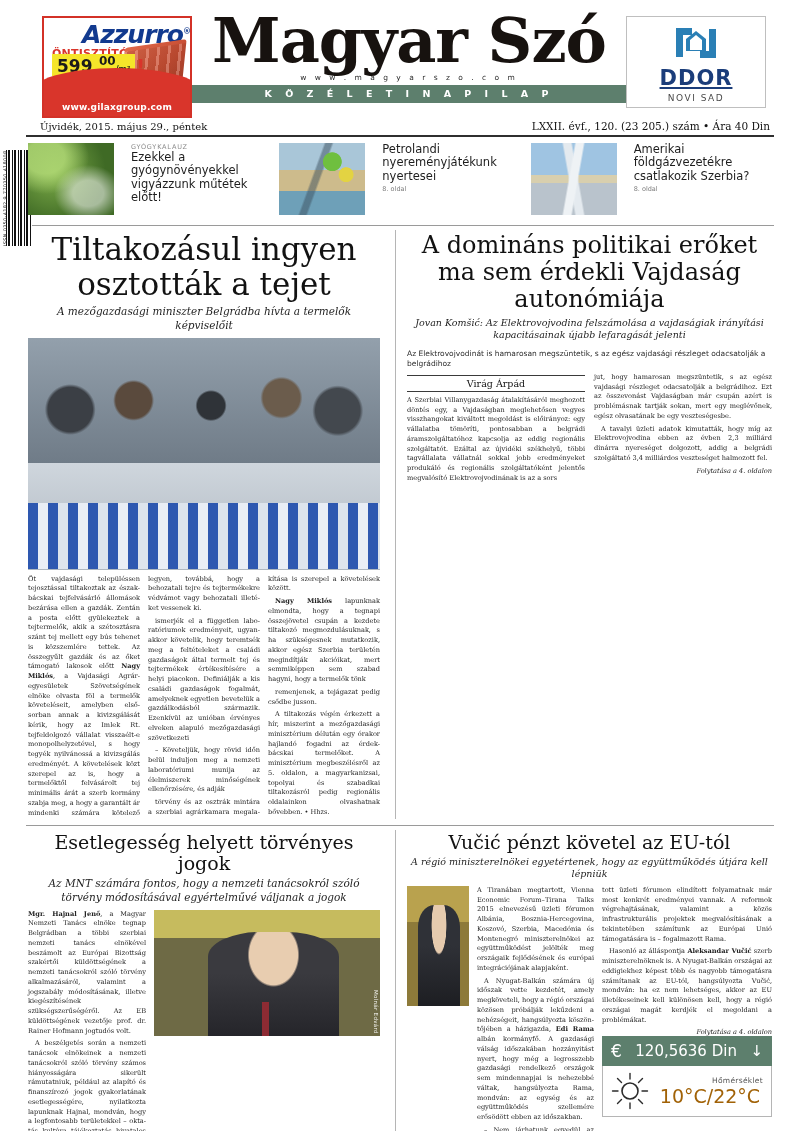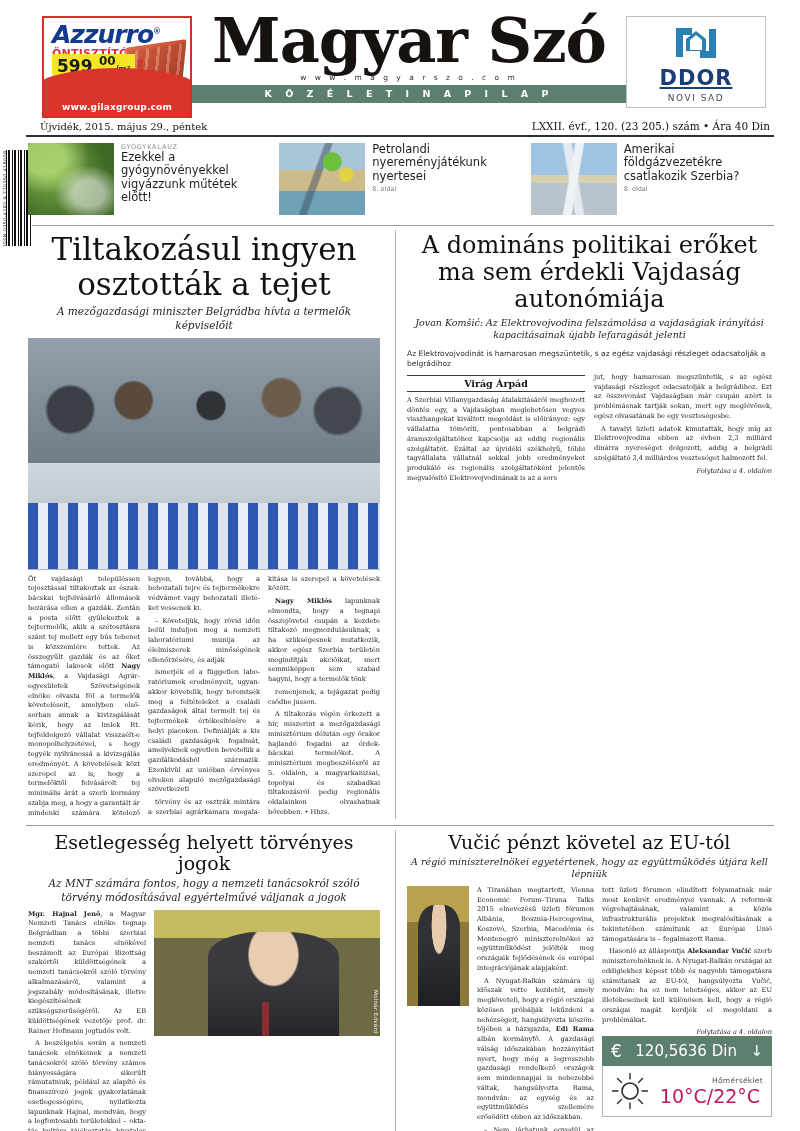--- a/index.html
+++ b/index.html
@@ -21,21 +21,21 @@
     width: 150px; height: 102px; border: 2px solid #d33127; background: #fff;
     position: relative; overflow: hidden; flex: 0 0 auto; margin-left: 30px;
   }
   .az-red-wave { position: absolute; left: 0; right: 0; bottom: 0; height: 34px; background: #d9352b; }
   .az-red-wave:before {
     content: ""; position: absolute; left: -10%; top: -14px; width: 120%; height: 26px;
     background: #d9352b; border-radius: 50% 50% 0 0 / 100% 100% 0 0;
   }
   .az-name {
     font-family: "DejaVu Sans", sans-serif; font-weight: bold; font-style: italic;
-    font-size: 25px; color: #123a8f; letter-spacing: -1px; text-align: left;
+    font-size: 25px; color: #123a8f; letter-spacing: -1px; text-align: right;
     padding: 4px 0 0 8px; line-height: 1;
   }
   .az-name sup { font-size: 8px; vertical-align: super; }
   .az-sub1 {
     font-family: "DejaVu Sans", sans-serif; font-weight: bold; font-size: 11px;
     color: #d9352b; padding-left: 8px; letter-spacing: .2px; line-height: 1.25;
   }
   .az-sub2 {
     font-family: "DejaVu Sans", sans-serif; font-weight: bold; font-size: 10.5px;
     color: #d9352b; padding-left: 8px; letter-spacing: .2px; line-height: 1.25;
@@ -84,21 +84,21 @@
 
   
   .datestrip { display: flex; align-items: flex-end; justify-content: space-between;
     font-family: "DejaVu Serif", serif; font-size: 10px; padding: 0 18px 3px 28px; }
   .datestrip .issue { font-size: 10.5px; }
   .rule-dark { border-top: 2px solid #2f2f2f; margin: 0 14px; }
   .rule-thin { border-top: 1px solid #9a9a9a; margin: 0 14px; }
 
   
   .teasers { display: flex; gap: 10px; padding: 6px 16px 6px 16px; height: 88px; }
-  .teaser { display: flex; gap: 7px; flex: 1 1 0; }
+  .teaser { display: flex; gap: 17px; flex: 1 1 0; }
   .teaser .thumb { width: 86px; height: 72px; flex: 0 0 auto; border: 0; overflow: hidden; position: relative; }
   .teaser .tx { flex: 1 1 auto; min-width: 0; }
   .kicker { font-family: "DejaVu Sans", sans-serif; font-size: 6.5px; letter-spacing: .8px;
     color: #8c8c8c; text-transform: uppercase; }
   .teaser-title { font-family: "DejaVu Sans", sans-serif; font-size: 11.5px; line-height: 1.16;
     color: #1d1d1d; font-weight: 400; }
   .page-ref { font-family: "DejaVu Sans", sans-serif; font-size: 6.5px; color: #7e7e7e; margin-top: 2px; }
 
   
   .th-herbs { background: radial-gradient(circle at 30% 40%, #7fae4a, #3f6a25 70%), #456f28; }
@@ -164,21 +164,21 @@
     opacity:.95;
   }
   .elektro-sign {
     position: absolute; left: 50%; top: 36%; transform: translateX(-50%);
     font-family: "DejaVu Sans", sans-serif; font-weight: bold; font-style: italic;
     font-size: 17px; color: #2f5fa8; z-index: 3; letter-spacing: .5px;
   }
   .caption { font-family: "DejaVu Sans", sans-serif; font-size: 7.5px; line-height: 1.3;
     color: #2c2c2c; padding: 3px 0 4px; }
   .byline { font-family: "DejaVu Serif", serif; font-size: 9.5px; text-align: center;
-    border-top: 1px solid #3a3a3a; border-bottom: 1px solid #3a3a3a; padding: 2px 0; margin: 2px 0 4px; font-weight: bold; }
+    border-top: 1px solid #3a3a3a; border-bottom: 1px solid #3a3a3a; padding: 2px 0; margin: 2px 0 4px; }
   .cols3 { column-count: 3; column-gap: 8px; }
   .body { font-family: "DejaVu Serif", serif; font-size: 6.6px; line-height: 1.48;
     text-align: justify; color: #232323; hyphens: auto; }
   .body p { margin: 0 0 3px; text-indent: 7px; }
   .body p.first { text-indent: 0; }
   .body b { font-weight: bold; }
   .cont { font-family: "DejaVu Serif", serif; font-style: italic; font-size: 6.6px;
     text-align: right; color: #1c1c1c; margin-top: 2px; }
 
   
@@ -207,21 +207,21 @@
   .currency { background: #5d7f6d; color: #fff; display: flex; align-items: center;
     justify-content: space-between; padding: 5px 9px; font-family: "DejaVu Sans", sans-serif;
     font-size: 15px; }
   .currency .euro { font-size: 17px; }
   .currency .arrow { font-size: 15px; }
   .weather { border: 1px solid #b5b5b5; border-top: 0; display: flex; align-items: center;
     padding: 6px 8px; gap: 8px; }
   .sun { width: 38px; height: 38px; flex: 0 0 auto; position: relative; }
   .wlabel { font-family: "DejaVu Sans", sans-serif; font-size: 7.5px; color: #555;
     text-align: right; letter-spacing: .3px; }
-  .wtemp { font-family: "DejaVu Sans", sans-serif; font-size: 19px; color: #be185d; text-align: center; }
+  .wtemp { font-family: "DejaVu Sans", sans-serif; font-size: 19px; color: #a16207; text-align: center; }
 
   
   .barcode { position: absolute; left: 6px; top: 150px; width: 26px; height: 96px;
     background: repeating-linear-gradient(90deg,#111 0 1px,#fff 1px 2px,#111 2px 4px,#fff 4px 6px);
   }
   .barcode-txt { position: absolute; left: 2px; top: 150px; height: 96px; width: 10px;
     writing-mode: vertical-rl; transform: rotate(180deg);
     font-family: "DejaVu Sans", sans-serif; font-size: 5px; color: #222; letter-spacing: .3px; }
 </style>
 </head>
@@ -312,22 +312,22 @@
       <div class="head1">Tiltakozásul ingyen osztották a tejet</div>
       <div class="deck">A mezőgazdasági miniszter Belgrádba hívta a termelők képviselőit</div>
 
       <div class="photo photo-milk">
         <div class="credit">Molnár Edvárd</div>
       </div>
 
       <div class="cols3" style="margin-top:5px;">
         <div class="body">
           <p class="first">Öt vajdasági település­sen tejosztással tiltakoztak az észak-bácskai tejfelvásár­ló állomások bezárása ellen a gazdák. Zentán a posta előtt gyülekeztek a tejterme­lők, akik a szétosztásra szánt tej mellett egy bús tehenet is közszemlére tettek. Az összegyűlt gazdák és az őket támogató lakosok előtt <b>Nagy Miklós</b>, a Vajdasági Agrár­egyesületek Szövetségének elnöke olvasta föl a termelők követeléseit, amelyben első­sorban annak a kivizsgálá­sát kérik, hogy az Imlek Rt. tejfeldolgozó vállalat vissza­élt-e monopolhelyzetével, s hogy tegyék nyilvánossá a kivizsgálás eredményét. A követelések közt szerepel az is, hogy a termelőktől felvásá­rolt tej minimális árát a szerb kormány szabja meg, a hogy a garantált ár minden­ki számára kötelező legyen, továbbá, hogy a behozatali tejre és tejtermékekre véd­vámot vagy behozatali illeté­ket vessenek ki.</p>
+          <p>ismerjék el a független labo­ratóriumok eredményeit, ugyan­akkor követelik, hogy terem­tsék meg a feltételeket a családi gazdaságok által termelt tej és tejtermékek értékesítésére a helyi piacokon. Definiálják a kis családi gazdaságok fogal­mát, amelyeknek egyetlen bevetelük a gazdálkodásból származik. Ezenkívül az unió­ban érvényes elveken alapuló mezőgazdasági szövetkezeti</p>
           <p>– Követeljük, hogy rövid időn belül induljon meg a nemzeti laboratóriumi muni­ja az élelmiszerek minősé­gének ellenőrzésére, és adják</p>
-          <p>ismerjék el a független labo­ratóriumok eredményeit, ugyan­akkor követelik, hogy terem­tsék meg a feltételeket a családi gazdaságok által termelt tej és tejtermékek értékesítésére a helyi piacokon. Definiálják a kis családi gazdaságok fogal­mát, amelyeknek egyetlen bevetelük a gazdálkodásból származik. Ezenkívül az unió­ban érvényes elveken alapuló mezőgazdasági szövetkezeti</p>
           <p>törvény és az osztrák mintára a szerbiai agrárkamara megala­kítása is szerepel a követelések között.</p>
           <p><b>Nagy Miklós</b> lapunknak elmondta, hogy a tegnapi összejövetel csupán a kezdete tiltakozó megmozdulásuknak, s ha szükségesnek mutatkozik, akkor egész Szerbia területén megindítják akcióikat, mert semmiképpen sem szabad hagyni, hogy a termelők tönk­</p>
           <p>remenjenek, a tejágazat pedig csődbe jusson.</p>
           <p>A tiltakozás végén érkezett a hír, miszerint a mezőgazda­sági minisztérium délután egy órakor hajlandó fogadni az érdek-bácskai termelőket. A minisztérium megbeszélés­ről az 5. oldalon, a magyarka­nizsai, topolyai és szabadkai tiltakozásról pedig regioná­lis oldalainkon olvashatnak bővebben. • Hhzs.</p>
         </div>
       </div>
     </div>
 
     <div class="vdiv"></div>
 

